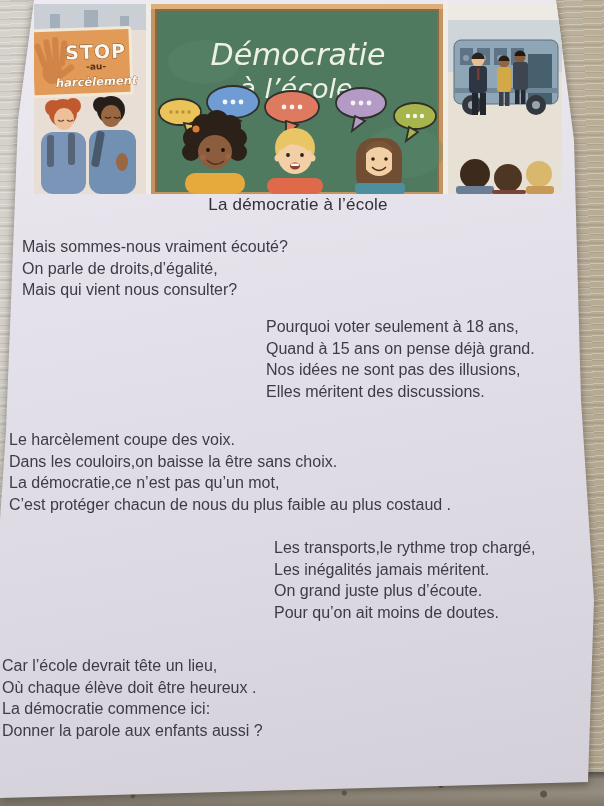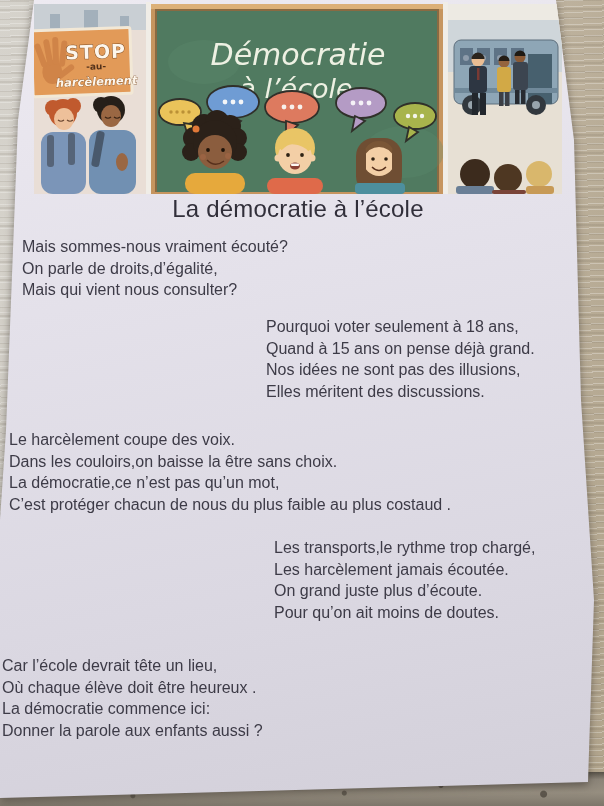--- a/index.html
+++ b/index.html
@@ -25,21 +25,21 @@
   }
   .paper-wrap{position:absolute;inset:0;filter:drop-shadow(0 3px 4px rgba(45,40,34,.5));}
   .paper{
     position:absolute;left:0;top:0;width:604px;height:806px;
     clip-path:polygon(34px 0, 556px 0, 574px 140px, 581px 400px, 594px 600px, 588px 782px, 0 798px, 0 520px, 6px 430px, 18px 120px);
     background:linear-gradient(170deg,#edeaf1 0%,#e4e1ea 35%,#dbd8e2 70%,#d2cfd9 100%);
   }
   .header-illu{position:absolute;left:34px;top:2px;width:528px;height:192px;}
   .page-title{
     position:absolute;left:34px;top:195px;width:528px;text-align:center;
-    font-size:24px;color:#312f3a;letter-spacing:.2px;
+    font-size:17px;color:#312f3a;letter-spacing:.2px;
   }
   .stanza{position:absolute;white-space:nowrap;font-size:16px;line-height:21.5px;color:#3d3b47;}
   .s1{left:22px;top:236px}
   .s2{left:266px;top:316px}
   .s3{left:9px;top:429px}
   .s4{left:274px;top:537px}
   .s5{left:2px;top:655px}
   
   .chalk1{font:italic 30px "DejaVu Sans", sans-serif;fill:#eef1e3;text-anchor:middle;}
   .chalk2{font:italic 27px "DejaVu Sans", sans-serif;fill:#eef1e3;text-anchor:middle;}
@@ -260,21 +260,21 @@
 
     <div class="stanza s3">
       <div>Le harcèlement coupe des voix.</div>
       <div>Dans les couloirs,on baisse la être sans choix.</div>
       <div>La démocratie,ce n’est pas qu’un mot,</div>
       <div>C’est protéger chacun de nous du plus faible au plus costaud .</div>
     </div>
 
     <div class="stanza s4">
       <div>Les transports,le rythme trop chargé,</div>
-      <div>Les harcèlement jamais écoutée.</div>
+      <div>Les inégalités jamais méritent.</div>
       <div>On grand juste plus d’écoute.</div>
       <div>Pour qu’on ait moins de doutes.</div>
     </div>
 
     <div class="stanza s5">
       <div>Car l’école devrait tête un lieu,</div>
       <div>Où chaque élève doit être heureux .</div>
       <div>La démocratie commence ici:</div>
       <div>Donner la parole aux enfants aussi ?</div>
     </div>

